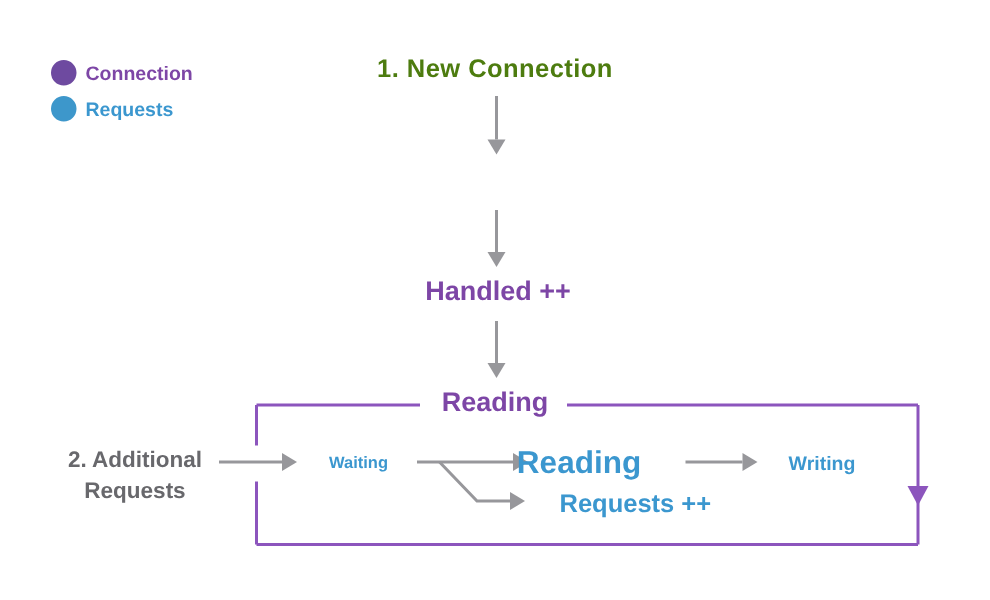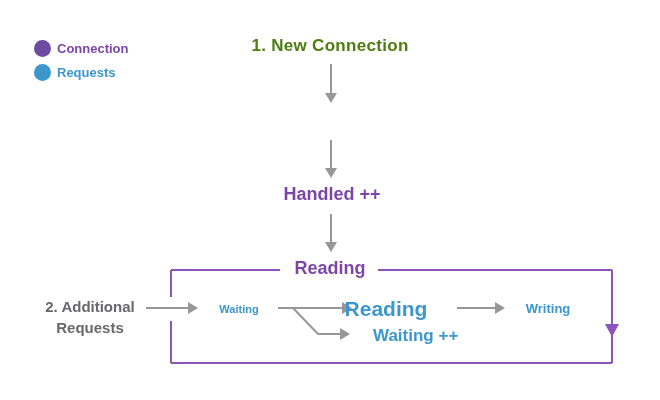--- a/index.html
+++ b/index.html
@@ -91,15 +91,15 @@
   </div>
 
   <div class="lbl gray title-lbl">1. New Connection</div>
   <div class="lbl purple handled-lbl">Handled ++</div>
   <div class="lbl purple active-lbl">Reading</div>
   <div class="lbl additional-lbl">2. Additional
 Requests</div>
   <div class="lbl blue waiting-lbl">Waiting</div>
   <div class="lbl blue reading-lbl">Reading</div>
   <div class="lbl blue writing-lbl">Writing</div>
-  <div class="lbl blue reqinc-lbl">Waiting ++</div>
+  <div class="lbl blue reqinc-lbl">Requests ++</div>
 
 </div>
 
 </body></html>

